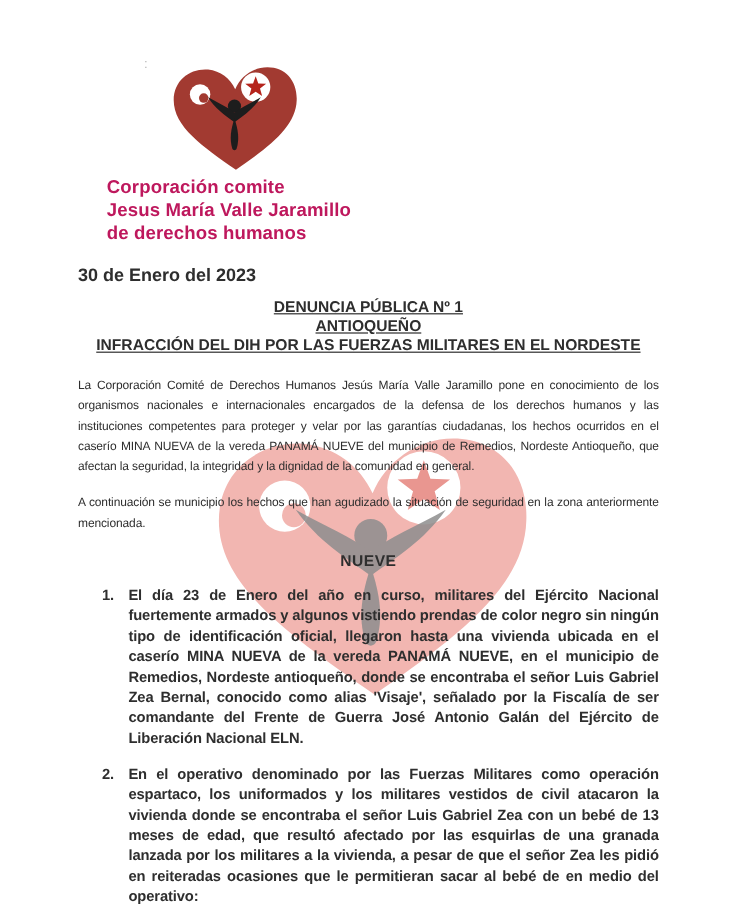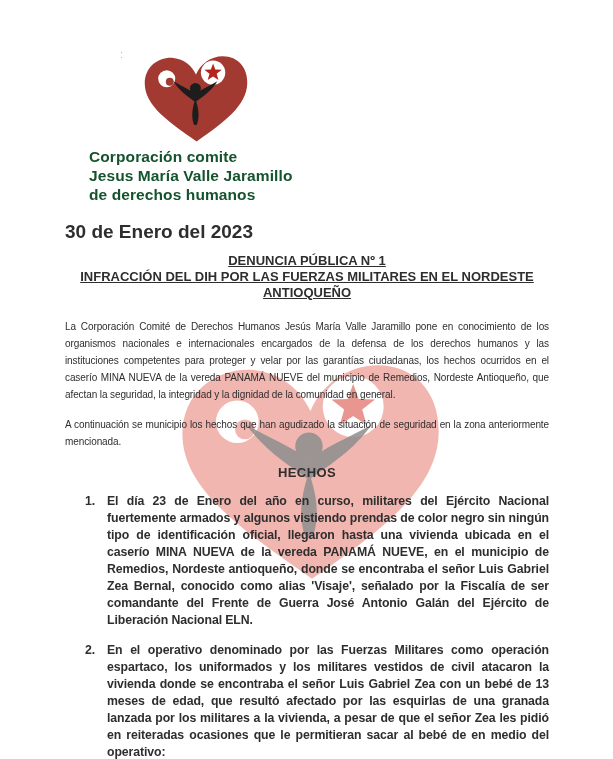--- a/index.html
+++ b/index.html
@@ -5,22 +5,22 @@
   html,body{margin:0;padding:0;}
   body{
     width:613px;height:759px;background:#ffffff;position:relative;overflow:hidden;
     font-family:"Liberation Sans", sans-serif;color:#2e2e2e;
   }
   .watermark{position:absolute;left:158px;top:350px;z-index:0;}
   .content{position:relative;z-index:1;padding:0 64px 0 65px;}
   .artifact{position:absolute;left:120px;top:48px;font-size:11px;color:#b9b9b9;z-index:1;}
   .logo{margin:50px 0 0 24px;}
   .logo-heart{display:block;margin-left:46px;}
-  .logo-text{color:#14532d;font-weight:700;font-size:15.5px;line-height:19px;margin-top:3px;letter-spacing:.1px;}
-  .date{font-weight:700;font-size:19px;margin-top:17px;}
+  .logo-text{color:#be185d;font-weight:700;font-size:15.5px;line-height:19px;margin-top:3px;letter-spacing:.1px;}
+  .date{font-weight:700;font-size:15px;margin-top:17px;}
   .title{ text-align:center;font-weight:700;font-size:13px;line-height:16px;margin-top:10px;text-decoration:underline;}
   .para{font-size:10px;line-height:17px;text-align:justify;margin:13px 0 0 0;letter-spacing:-.1px;}
   .para.first{margin-top:17px;}
   .heading{text-align:center;font-weight:700;font-size:13px;margin:15px 0 2px 0;letter-spacing:.4px;}
   ol.facts{list-style:none;margin:0;padding:0 0 0 20px;}
   li.fact{display:flex;gap:8px;margin-top:13px;font-size:12.3px;line-height:17px;letter-spacing:-.1px;}
   .fact-num{font-weight:700;min-width:14px;}
   .fact-text{text-align:justify;flex:1;font-weight:bold;}
 </style>
 </head>
@@ -62,28 +62,28 @@
       <div>Corporación comite</div>
       <div>Jesus María Valle Jaramillo</div>
       <div>de derechos humanos</div>
     </div>
   </div>
 
   <div class="date">30 de Enero del 2023</div>
 
   <div class="title">
     <div>DENUNCIA PÚBLICA Nº 1</div>
+    <div>ANTIOQUEÑO</div>
     <div>INFRACCIÓN DEL DIH POR LAS FUERZAS MILITARES EN EL NORDESTE</div>
-    <div>ANTIOQUEÑO</div>
   </div>
 
   <p class="para first">La Corporación Comité de Derechos Humanos Jesús María Valle Jaramillo pone en conocimiento de los organismos nacionales e internacionales encargados de la defensa de los derechos humanos y las instituciones competentes para proteger y velar por las garantías ciudadanas, los hechos ocurridos en el caserío MINA NUEVA de la vereda PANAMÁ NUEVE del municipio de Remedios, Nordeste Antioqueño, que afectan la seguridad, la integridad y la dignidad de la comunidad en general.</p>
   <p class="para">A continuación se municipio los hechos que han agudizado la situación de seguridad en la zona anteriormente mencionada.</p>
 
-  <div class="heading">HECHOS</div>
+  <div class="heading">NUEVE</div>
 
   <ol class="facts">
     <li class="fact">
       <span class="fact-num">1.</span>
       <div class="fact-text">El día 23 de Enero del año en curso, militares del Ejército Nacional fuertemente armados y algunos vistiendo prendas de color negro sin ningún tipo de identificación oficial, llegaron hasta una vivienda ubicada en el caserío MINA NUEVA de la vereda PANAMÁ NUEVE, en el municipio de Remedios, Nordeste antioqueño, donde se encontraba el señor Luis Gabriel Zea Bernal, conocido como alias 'Visaje', señalado por la Fiscalía de ser comandante del Frente de Guerra José Antonio Galán del Ejército de Liberación Nacional ELN.</div>
     </li>
     <li class="fact">
       <span class="fact-num">2.</span>
       <div class="fact-text">En el operativo denominado por las Fuerzas Militares como operación espartaco, los uniformados y los militares vestidos de civil atacaron la vivienda donde se encontraba el señor Luis Gabriel Zea con un bebé de 13 meses de edad, que resultó afectado por las esquirlas de una granada lanzada por los militares a la vivienda, a pesar de que el señor Zea les pidió en reiteradas ocasiones que le permitieran sacar al bebé de en medio del operativo:</div>
     </li>

